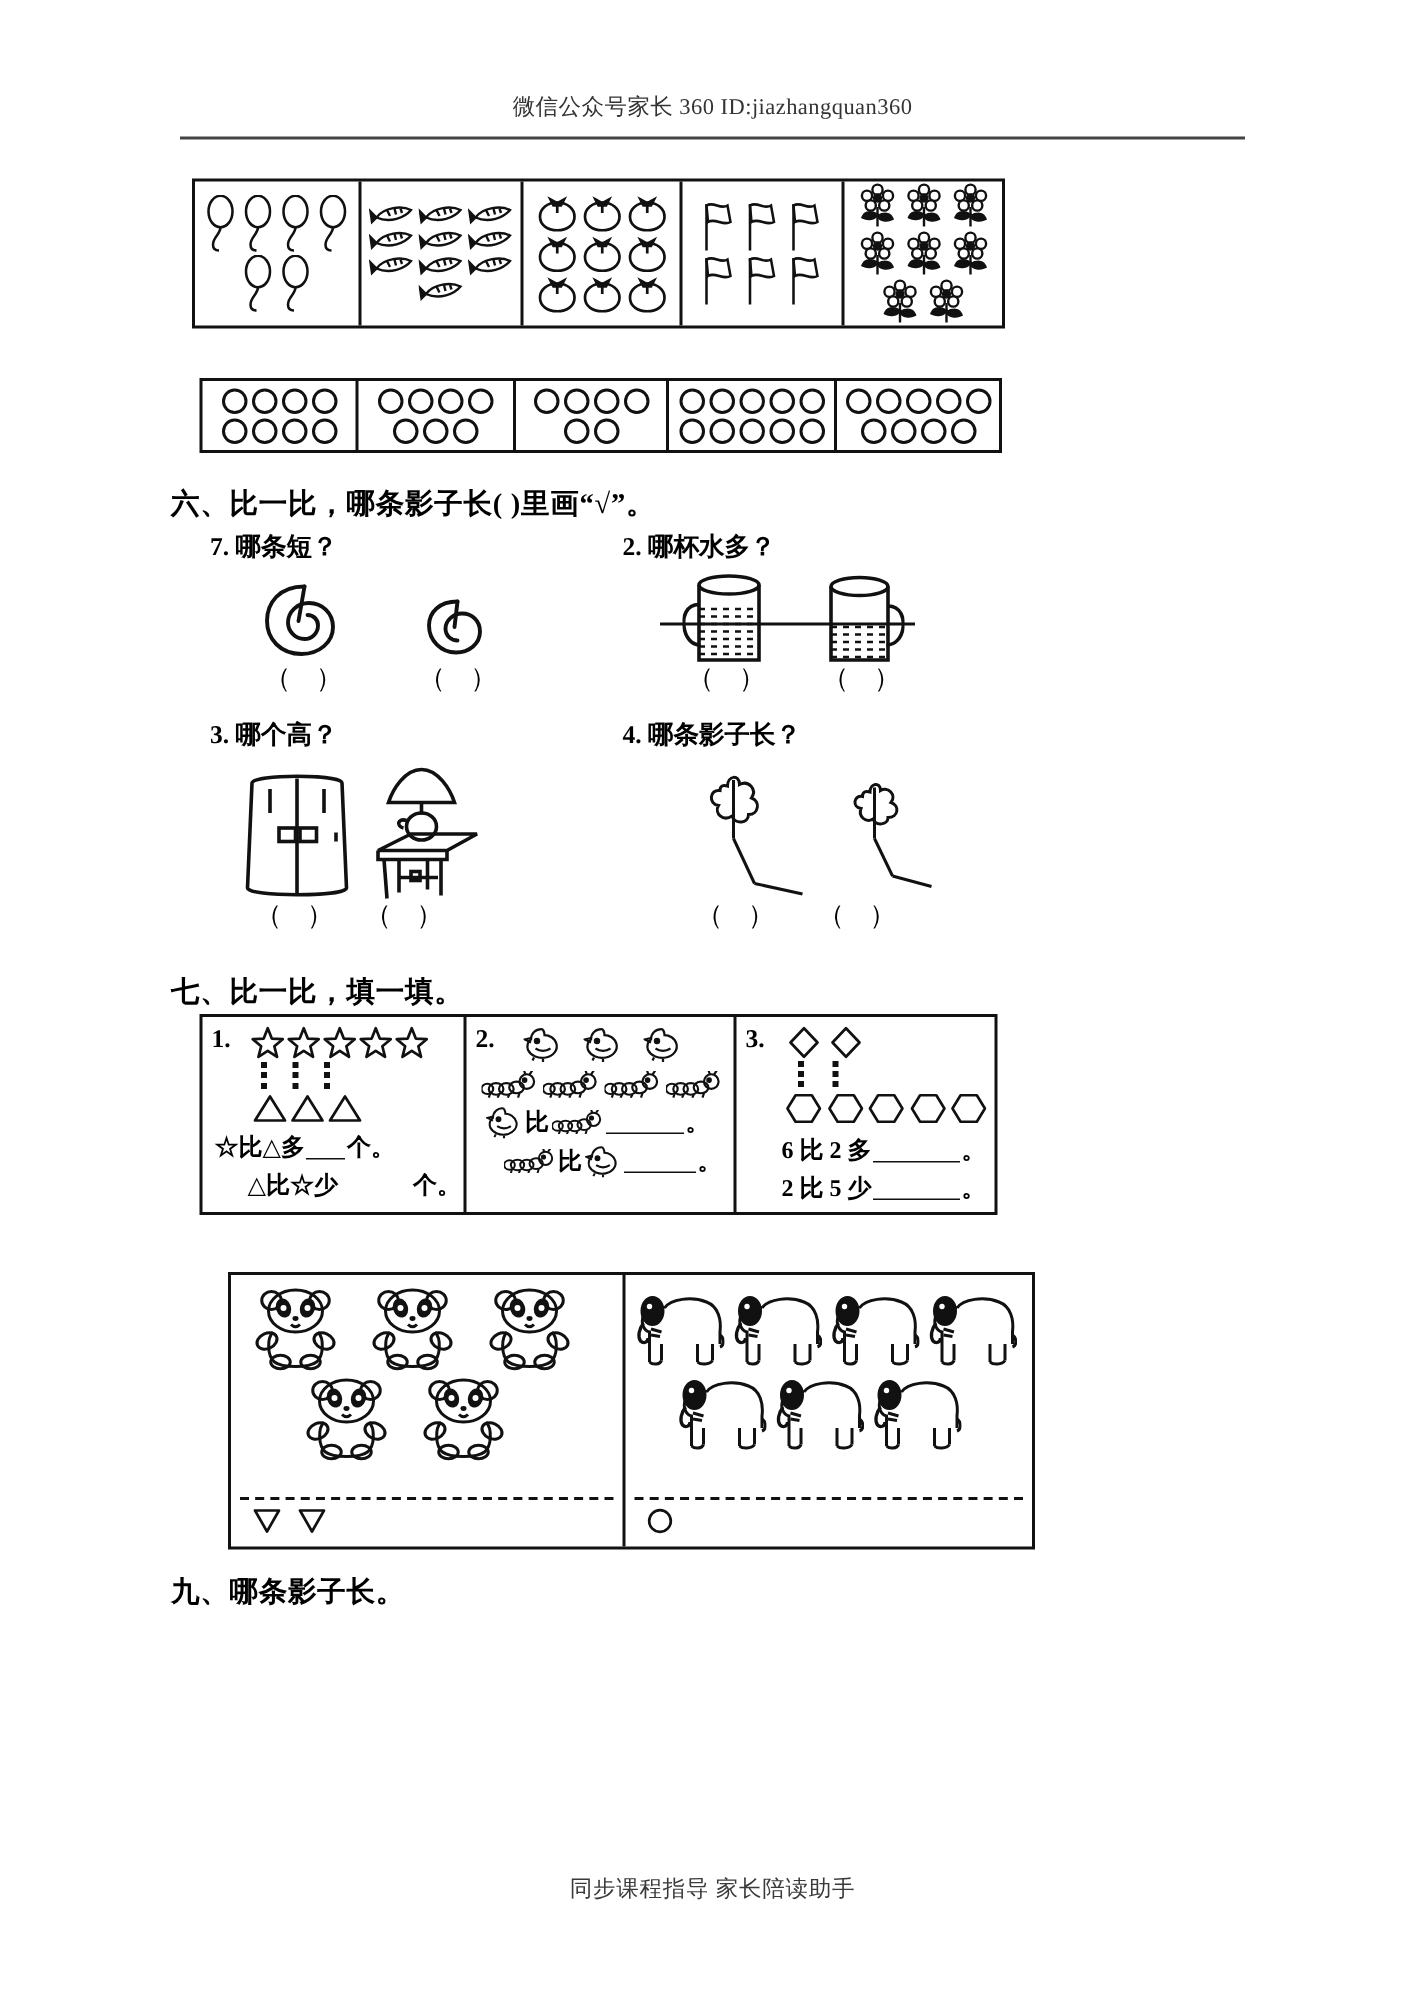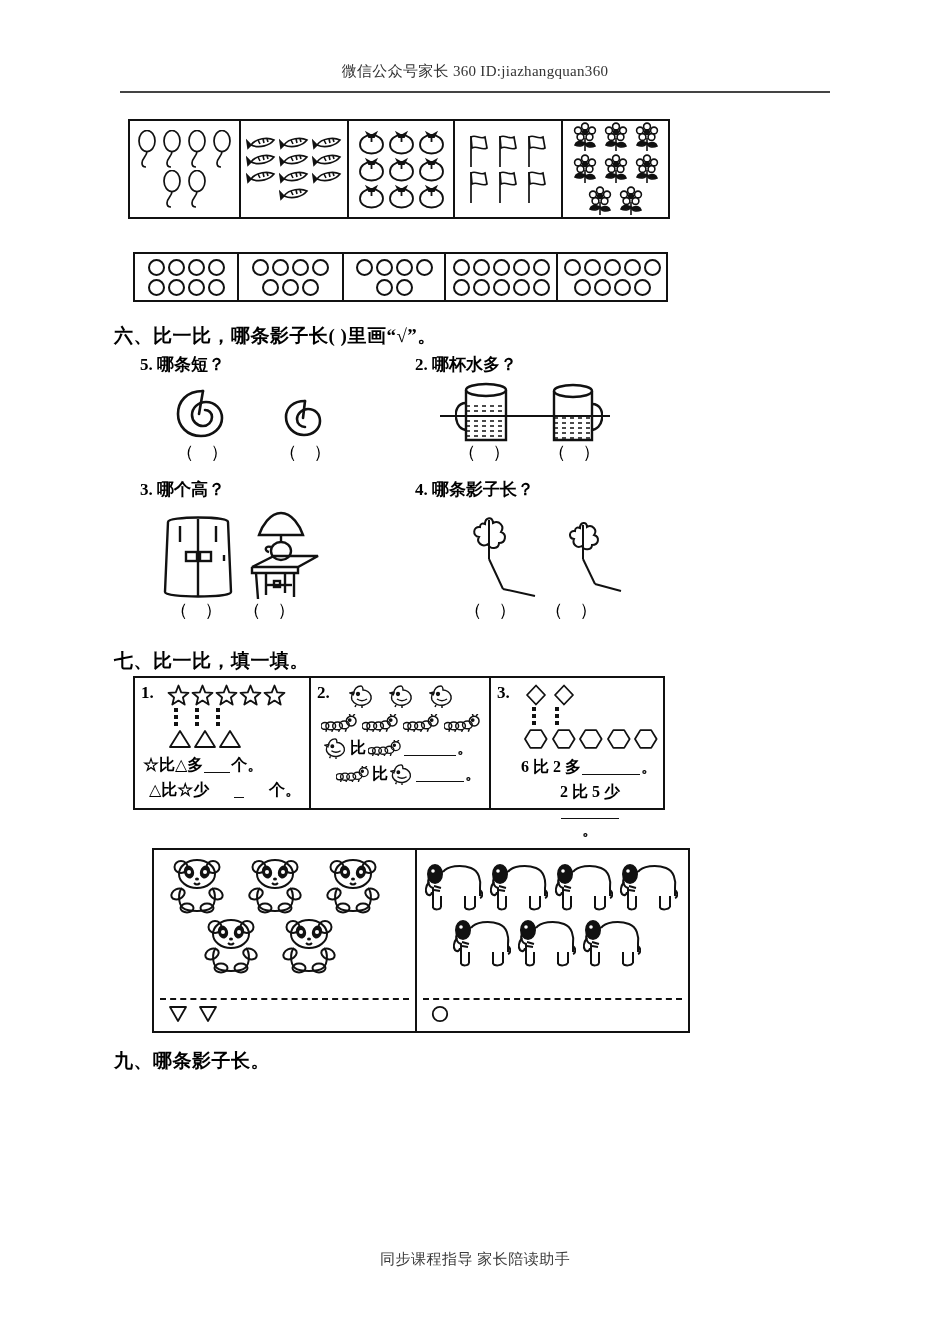--- a/index.html
+++ b/index.html
@@ -585,21 +585,21 @@
           <div class="circ"></div>
           <div class="circ"></div>
           <div class="circ"></div>
           <div class="circ"></div>
         </div>
       </div>
   </div>
 
   <div class="sect-title" style="left:114px; top:323px;">六、比一比，哪条影子长(  )里画“√”。</div>
 
-  <div class="q-label" style="left:140px; top:353px;">5. 哪条短？</div>
+  <div class="q-label" style="left:140px; top:353px;">7. 哪条短？</div>
   <div class="q-label" style="left:415px; top:353px;">2. 哪杯水多？</div>
 
   <svg style="position:absolute;left:172px;top:385px;" width="62" height="58" viewBox="0 0 62 58">
     <g fill="none" stroke="#111" stroke-width="2.6" stroke-linecap="round">
       <path d="M31 6 C14 6 6 17 6 29 C6 41 15 51 29 51 C41 51 50 43 50 33 C50 24 43 17 34 17 C26 17 20 23 20 30 C20 36 25 41 31 41 C36 41 40 37 40 32 C40 28 37 25 33 25"></path>
       <path d="M31 6 L27 29"></path>
     </g>
   </svg>
   <svg style="position:absolute;left:282px;top:396px;" width="46" height="44" viewBox="0 0 46 44">
     <g fill="none" stroke="#111" stroke-width="2.6" stroke-linecap="round">
@@ -715,21 +715,21 @@
           </svg>
           <svg class="ico" width="24" height="20" viewBox="0 0 24 20">
             <path d="M12 2 L22 18 L2 18 Z" fill="none" stroke="#111" stroke-width="1.8" stroke-linejoin="round"></path>
           </svg>
         </div>
       <div class="eqline" style="margin-top:6px;">
         <span>☆比△多</span>
         <span class="blank" style="width:26px;"></span>
         <span>个。</span>
       </div>
-      <div class="eqline" style="margin-left:6px;margin-top:4px;gap:25px;">
+      <div class="eqline" style="margin-left:22px;margin-top:4px;gap:25px;">
         <span>△比☆少</span>
         <span class="blank" style="width:26px;"></span>
         <span>个。</span>
       </div>
     </div>
 
     <div class="c" style="width:180px;">
       <div class="cell-num">2.</div>
       <div class="shape-row" id="s7-top-1" style="margin-left:30px;gap:14px;">
           <svg class="ico" width="26" height="24" viewBox="0 0 26 24">
@@ -901,21 +901,21 @@
           </svg>
           <svg class="ico" width="26" height="22" viewBox="0 0 26 22">
             <path d="M7.5 2 L18.5 2 L24 11 L18.5 20 L7.5 20 L2 11 Z" fill="none" stroke="#111" stroke-width="1.8" stroke-linejoin="round"></path>
           </svg>
         </div>
       <div class="eqline" style="margin-left:22px;margin-top:7px;">
         <span>6 比 2 多</span>
         <span class="blank" style="width:58px;"></span>
         <span>。</span>
       </div>
-      <div class="eqline" style="margin-left:22px;margin-top:4px;flex-direction:column;">
+      <div class="eqline" style="margin-left:22px;margin-top:4px;">
         <span>2 比 5 少</span>
         <span class="blank" style="width:58px;"></span>
         <span>。</span>
       </div>
     </div>
   </div>
 
 
   <div class="panel8" style="left:152px; top:848px; width:538px; height:185px;">
     <div class="half" style="width:263px;">

